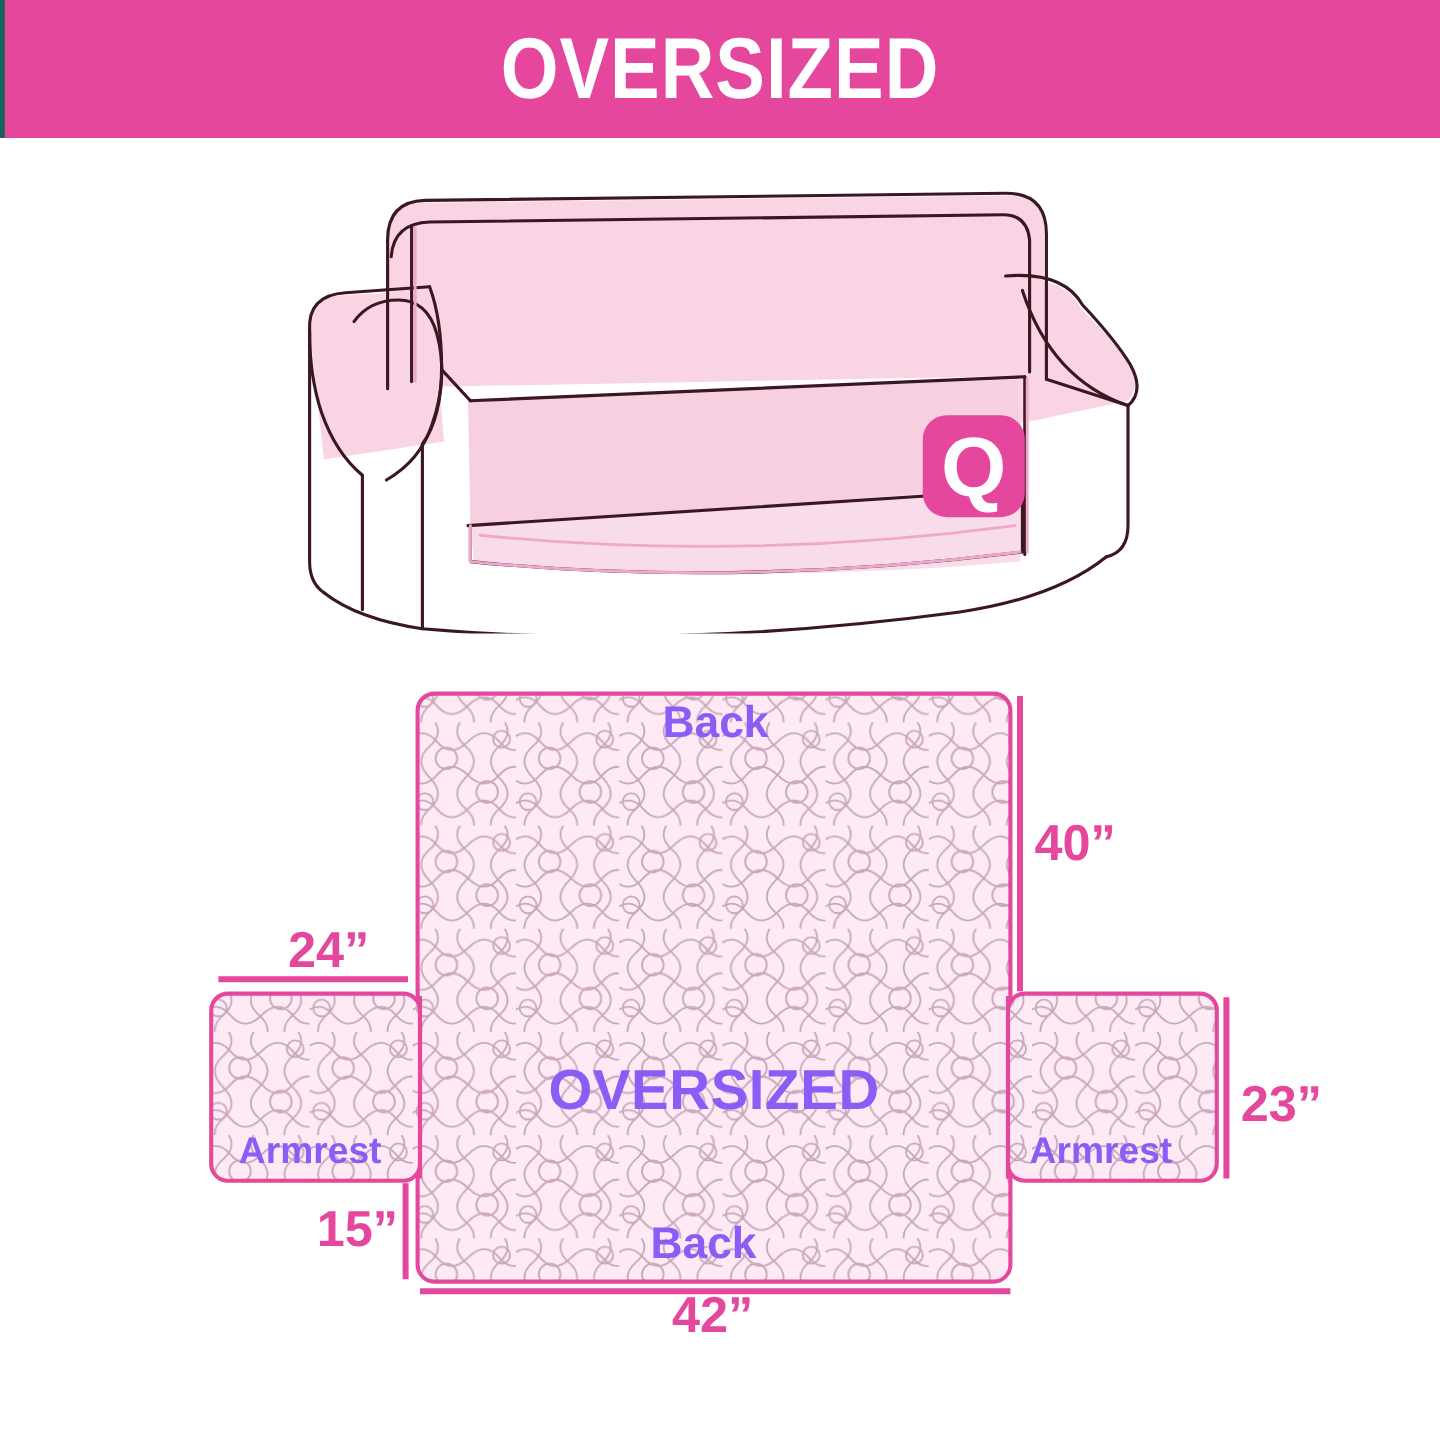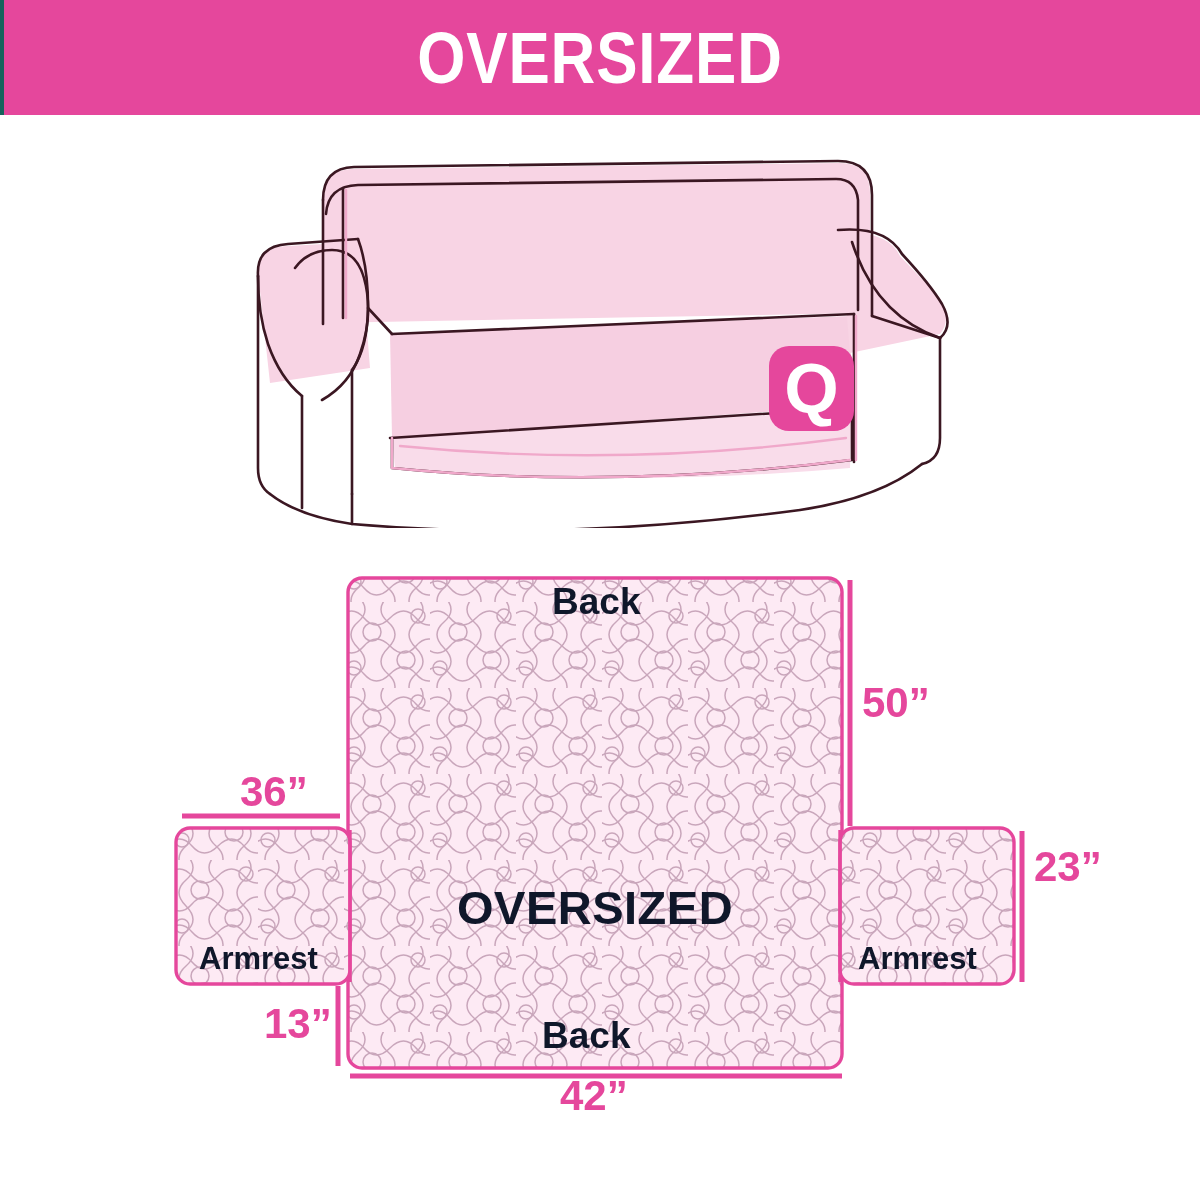--- a/index.html
+++ b/index.html
@@ -96,41 +96,41 @@
     position: absolute;
     left: 0;
     top: 0;
     width: 1200px;
     height: 1200px;
   }
   .diagram svg { display: block; width: 1200px; height: 1200px; }
 
   .dlabel {
     position: absolute;
-    color: #0f172a;
+    color: #8b5cf6;
     font-family: "Liberation Sans", sans-serif;
     font-weight: 700;
     white-space: nowrap;
   }
   .lbl-back   { left: 552px; top: 581px;  font-size: 37px; }
   .lbl-front  { left: 542px; top: 1015px; font-size: 37px; }
   .lbl-arm-l  { left: 199px; top: 941px;  font-size: 31px; }
   .lbl-arm-r  { left: 858px; top: 941px;  font-size: 31px; }
   .lbl-center { left: 457px; top: 880px;  font-size: 47px; letter-spacing: 0.5px; }
 
   .dim {
     position: absolute;
     color: #e5479c;
     font-family: "Liberation Sans", sans-serif;
     font-weight: 700;
     font-size: 42px;
     white-space: nowrap;
   }
   .dim-40 { left: 862px; top: 679px; }
-  .dim-23 { left: 1034px; top: 843px; }
+  .dim-23 { left: 1034px; top: 896px; }
   .dim-24 { left: 240px;  top: 768px; }
   .dim-13 { left: 264px;  top: 1000px; }
   .dim-78 { left: 560px;  top: 1072px; }
 </style>
 </head>
 <body>
 
 <div id="page">
 
   <div class="banner">
@@ -236,20 +236,20 @@
         <line x1="350" y1="1076" x2="842" y2="1076"></line>
       </g>
     </svg>
 
     <div class="dlabel lbl-back">Back</div>
     <div class="dlabel lbl-front">Back</div>
     <div class="dlabel lbl-arm-l">Armrest</div>
     <div class="dlabel lbl-arm-r">Armrest</div>
     <div class="dlabel lbl-center">OVERSIZED</div>
 
-    <div class="dim dim-40">50”</div>
+    <div class="dim dim-40">40”</div>
     <div class="dim dim-23">23”</div>
-    <div class="dim dim-24">36”</div>
-    <div class="dim dim-13">13”</div>
+    <div class="dim dim-24">24”</div>
+    <div class="dim dim-13">15”</div>
     <div class="dim dim-78">42”</div>
   </div>
 
 </div>
 
 </body></html>

